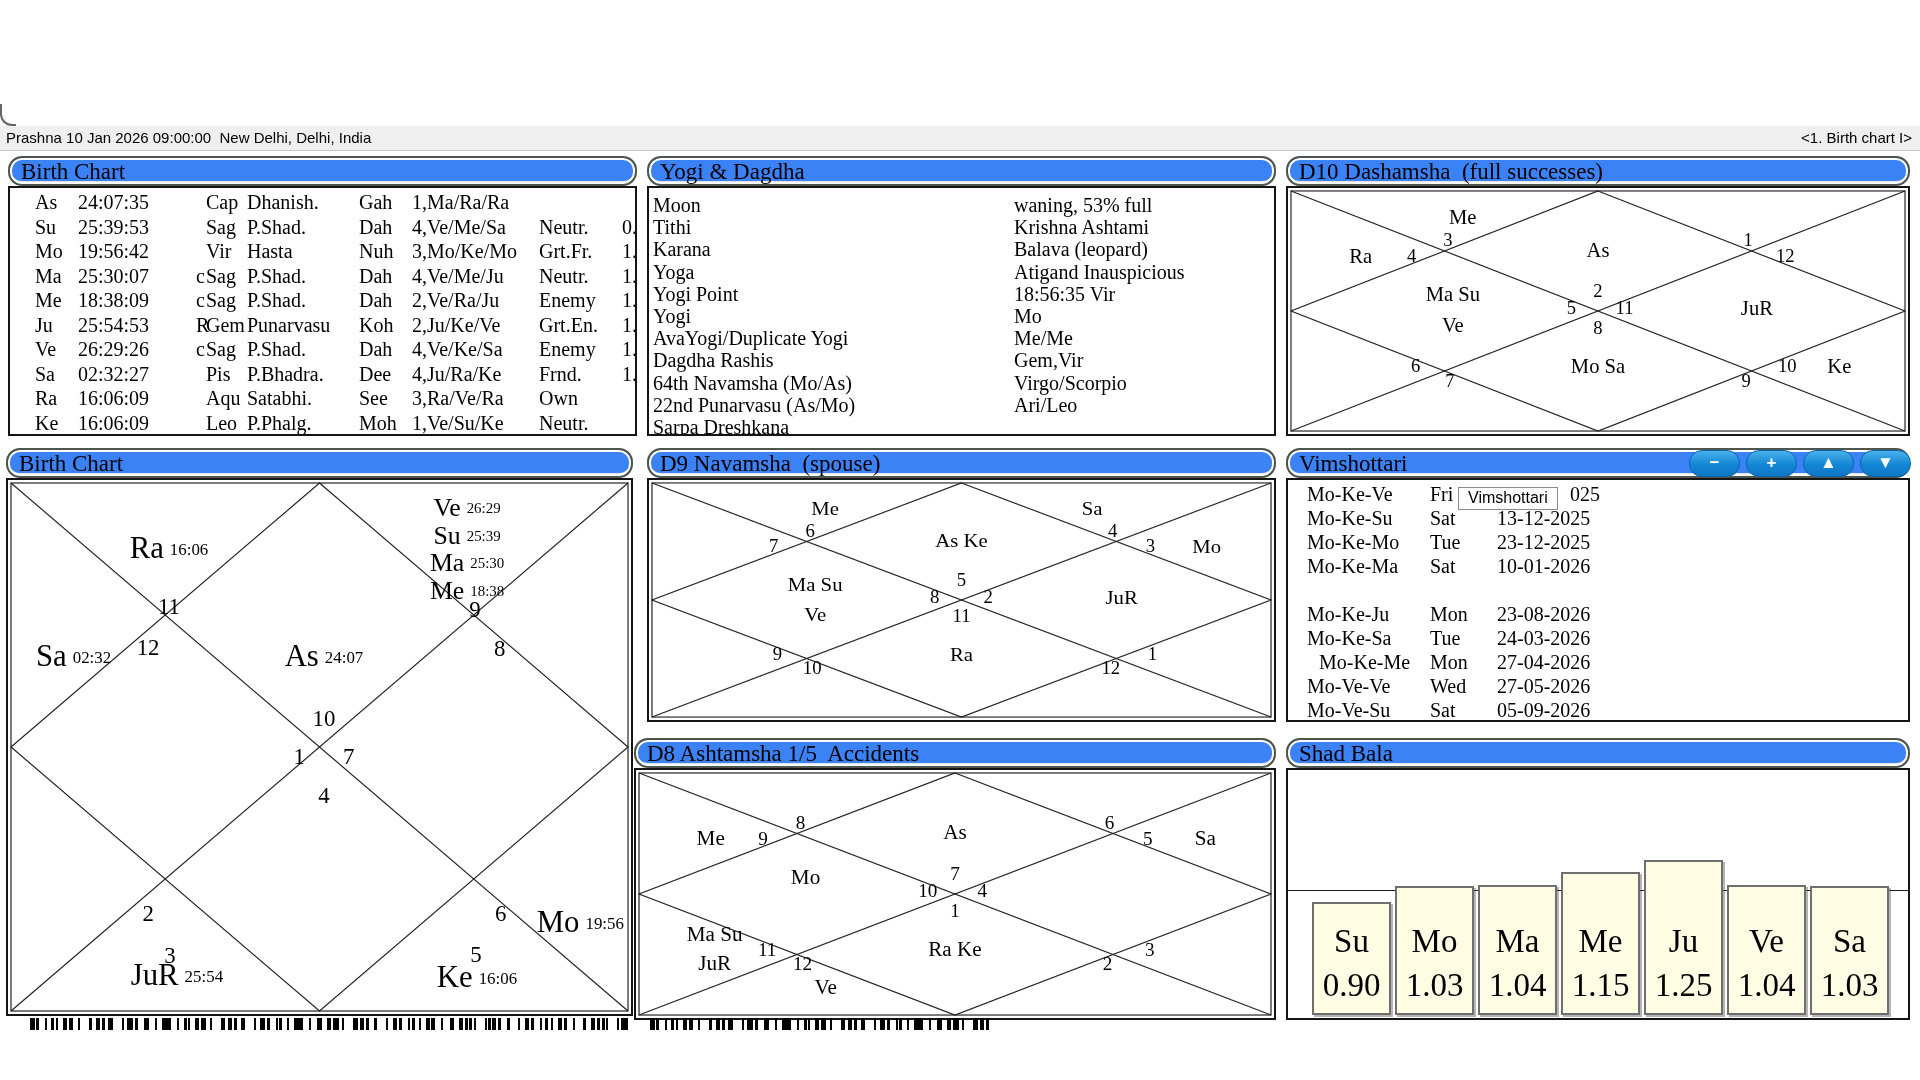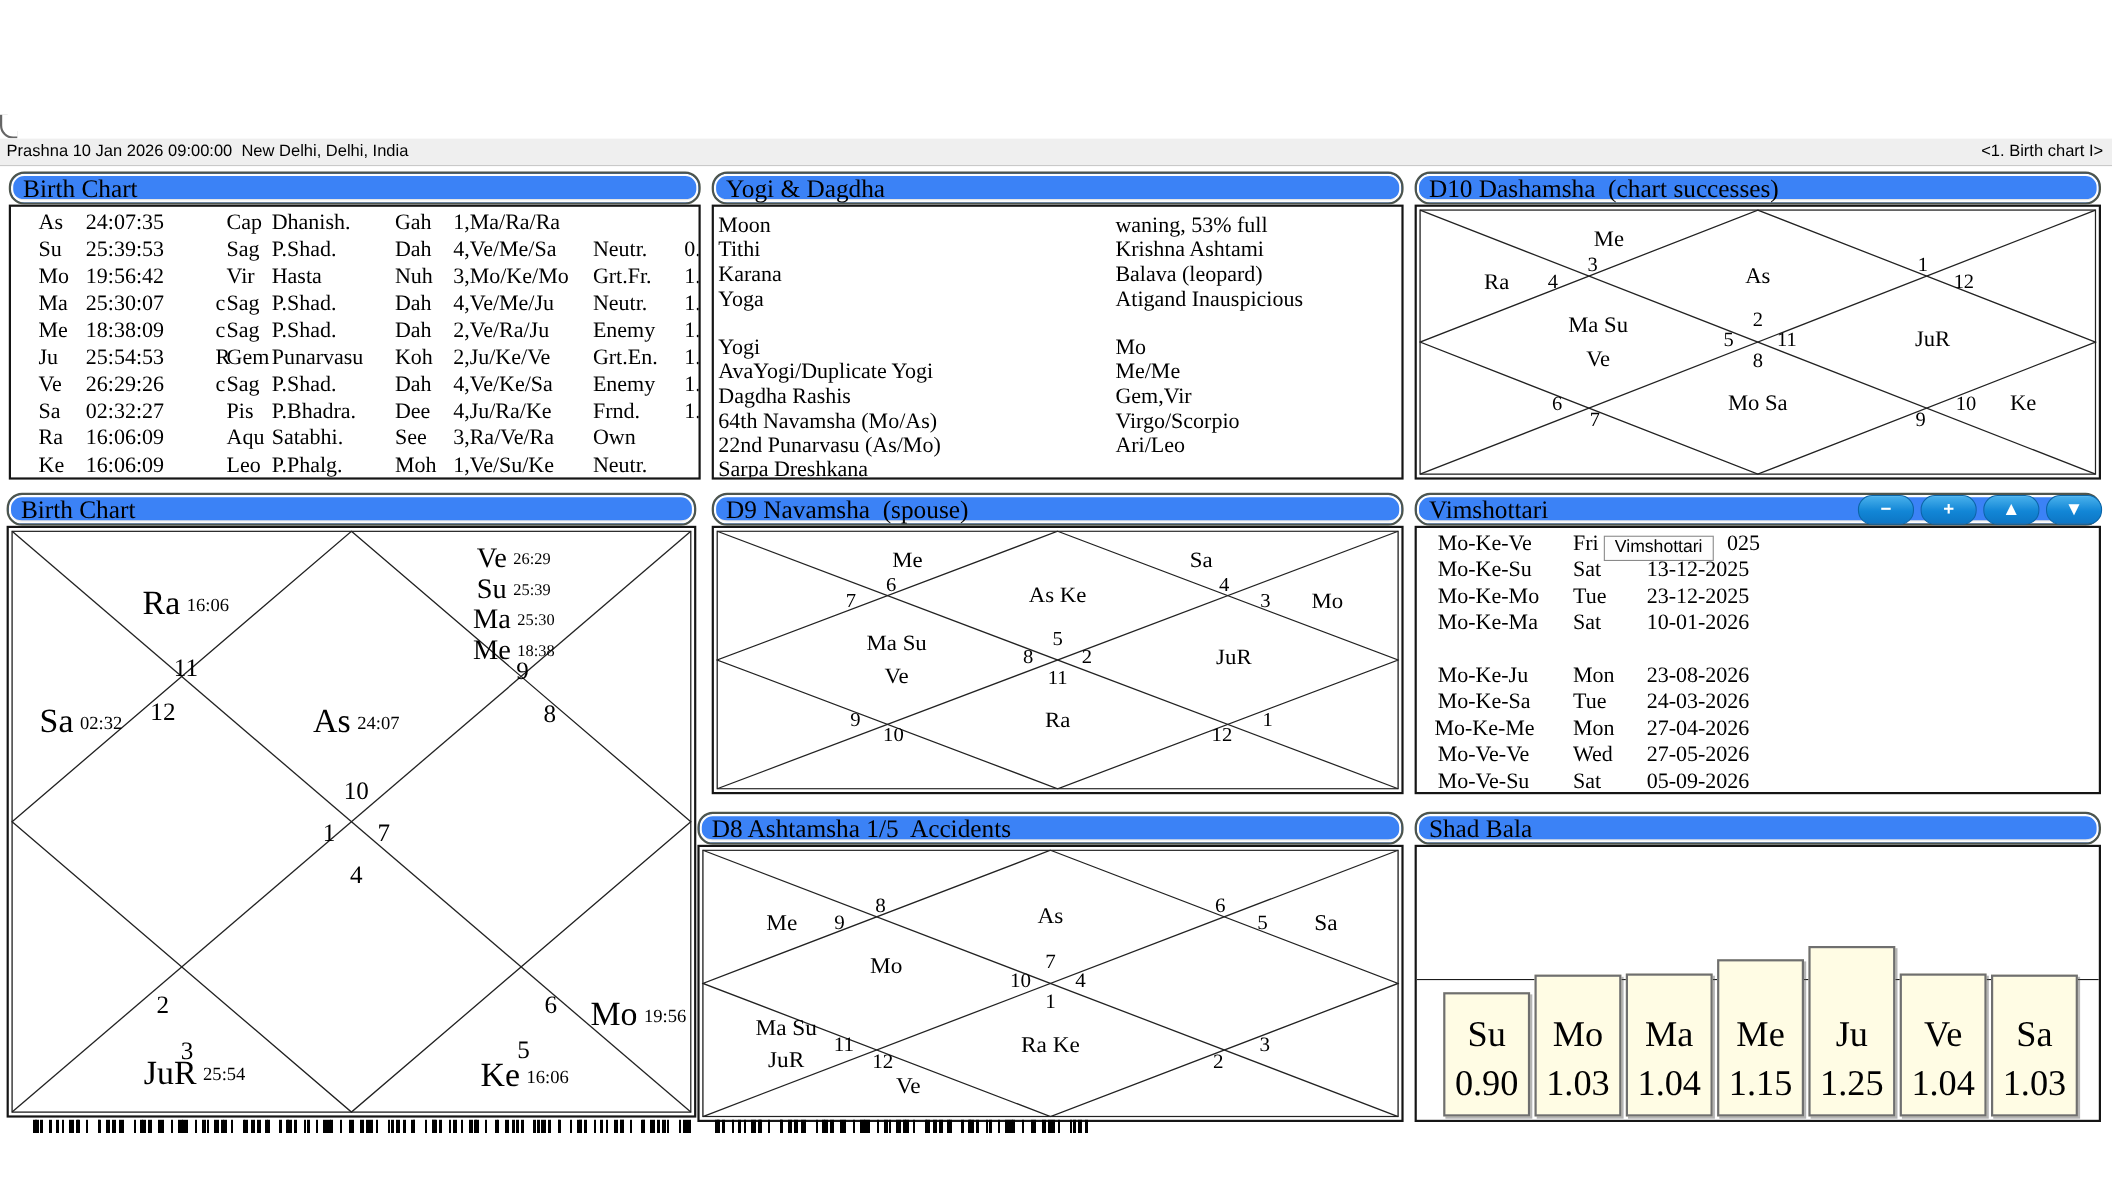--- a/index.html
+++ b/index.html
@@ -175,20 +175,24 @@
       <span style="left: 365px;">Krishna Ashtami</span>
     </div>
     <div class="trow" style="top: 49.4px; font-size: 19px;">
       <span style="left: 4px;">Karana</span>
       <span style="left: 365px;">Balava (leopard)</span>
     </div>
     <div class="trow" style="top: 71.6px; font-size: 19px;">
       <span style="left: 4px;">Yoga</span>
       <span style="left: 365px;">Atigand Inauspicious</span>
     </div>
+    <div class="trow" style="top: 93.8px; font-size: 19px;">
+      <span style="left: 4px;">Yogi Point</span>
+      <span style="left: 365px;">18:56:35 Vir</span>
+    </div>
     <div class="trow" style="top: 116px; font-size: 19px;">
       <span style="left: 4px;">Yogi</span>
       <span style="left: 365px;">Mo</span>
     </div>
     <div class="trow" style="top: 138.2px; font-size: 19px;">
       <span style="left: 4px;">AvaYogi/Duplicate Yogi</span>
       <span style="left: 365px;">Me/Me</span>
     </div>
     <div class="trow" style="top: 160.4px; font-size: 19px;">
       <span style="left: 4px;">Dagdha Rashis</span>
@@ -202,21 +206,21 @@
       <span style="left: 4px;">22nd Punarvasu (As/Mo)</span>
       <span style="left: 365px;">Ari/Leo</span>
     </div>
     <div class="trow" style="top: 227px; font-size: 19px;">
       <span style="left: 4px;">Sarpa Dreshkana</span>
       <span style="left: 365px;"></span>
     </div>
   </div>
 
 <div class="capsule" style="left:1286px;top:156px;width:620px;">
-  <span class="ttl">D10 Dashamsha  (chart successes)</span>
+  <span class="ttl">D10 Dashamsha  (full successes)</span>
 </div>
 <div class="pbody" style="left:1286px;top:186px;width:620px;height:246px;">
   <svg id="svg-d10" width="616" height="242" preserveAspectRatio="none" viewBox="0 0 628 250">
       <rect x="1" y="1" width="626" height="248" stroke="#222" stroke-width="1.2" fill="none"></rect>
       <line x1="1" y1="1" x2="627" y2="249" stroke="#222" stroke-width="1.2" fill="none"></line>
       <line x1="627" y1="1" x2="1" y2="249" stroke="#222" stroke-width="1.2" fill="none"></line>
       <polygon points="314,1 627,125 314,249 1,125" stroke="#222" stroke-width="1.2" fill="none"></polygon>
       <text x="161" y="54" text-anchor="middle" dominant-baseline="middle" font-size="19">3</text>
       <text x="176" y="30" text-anchor="middle" dominant-baseline="middle" font-size="21"><tspan>Me</tspan></text>
       <text x="124" y="70" text-anchor="middle" dominant-baseline="middle" font-size="19">4</text>
@@ -320,21 +324,21 @@
       <span style="left: 19px;">Mo-Ve-Su</span>
       <span style="left: 142px;">Sat</span>
       <span style="left: 209px;">05-09-2026</span>
     </div>
     <div class="trow" style="top: 194px;">
       <span style="left: 19px;">Mo-Ve-Ve</span>
       <span style="left: 142px;">Wed</span>
       <span style="left: 209px;">27-05-2026</span>
     </div>
     <div class="trow" style="top: 170px;">
-      <span style="left: 16px; text-align: center;">Mo-Ke-Me</span>
+      <span style="left: 31px; text-align: center;">Mo-Ke-Me</span>
       <span style="left: 142px;">Mon</span>
       <span style="left: 209px;">27-04-2026</span>
     </div>
     <div class="trow" style="top: 146px;">
       <span style="left: 19px;">Mo-Ke-Sa</span>
       <span style="left: 142px;">Tue</span>
       <span style="left: 209px;">24-03-2026</span>
     </div>
     <div class="trow" style="top: 122px;">
       <span style="left: 19px;">Mo-Ke-Ju</span>

